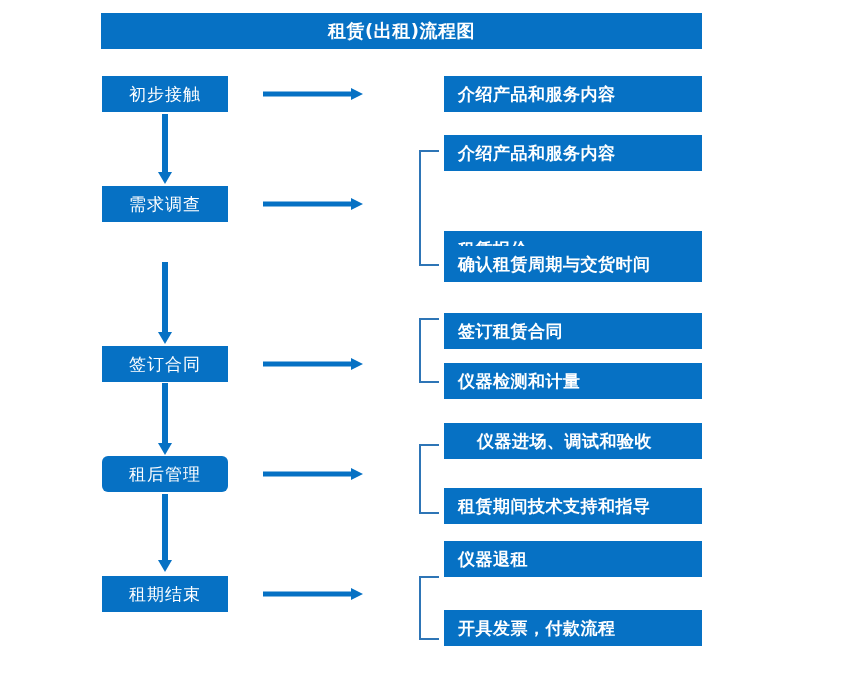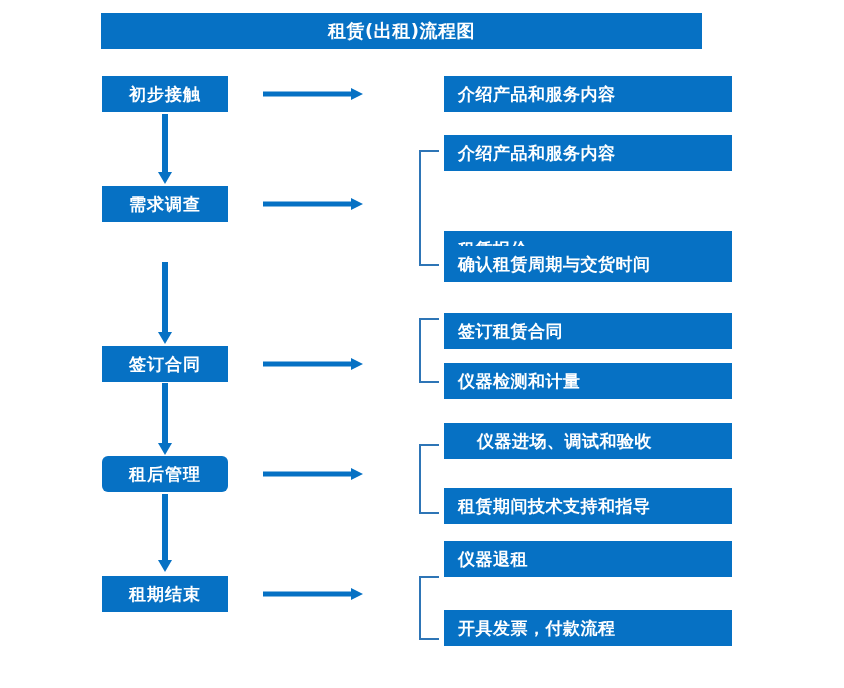--- a/index.html
+++ b/index.html
@@ -33,30 +33,30 @@
     letter-spacing: 0.5px;
   }
   .stage-box {
     position: absolute;
     left: 102px;
     width: 126px;
     height: 36px;
     background: #0671C4;
     color: #ffffff;
     font-size: 17px;
-    font-weight: bold;
+    font-weight: normal;
     display: flex;
     align-items: center;
     justify-content: center;
     letter-spacing: 1px;
   }
   .detail-box {
     position: absolute;
     left: 444px;
-    width: 288px;
+    width: 258px;
     height: 36px;
     background: #0671C4;
     color: #ffffff;
     font-size: 17px;
     font-weight: bold;
     display: flex;
     align-items: center;
     padding-left: 14px;
     box-sizing: border-box;
     letter-spacing: 0.5px;

